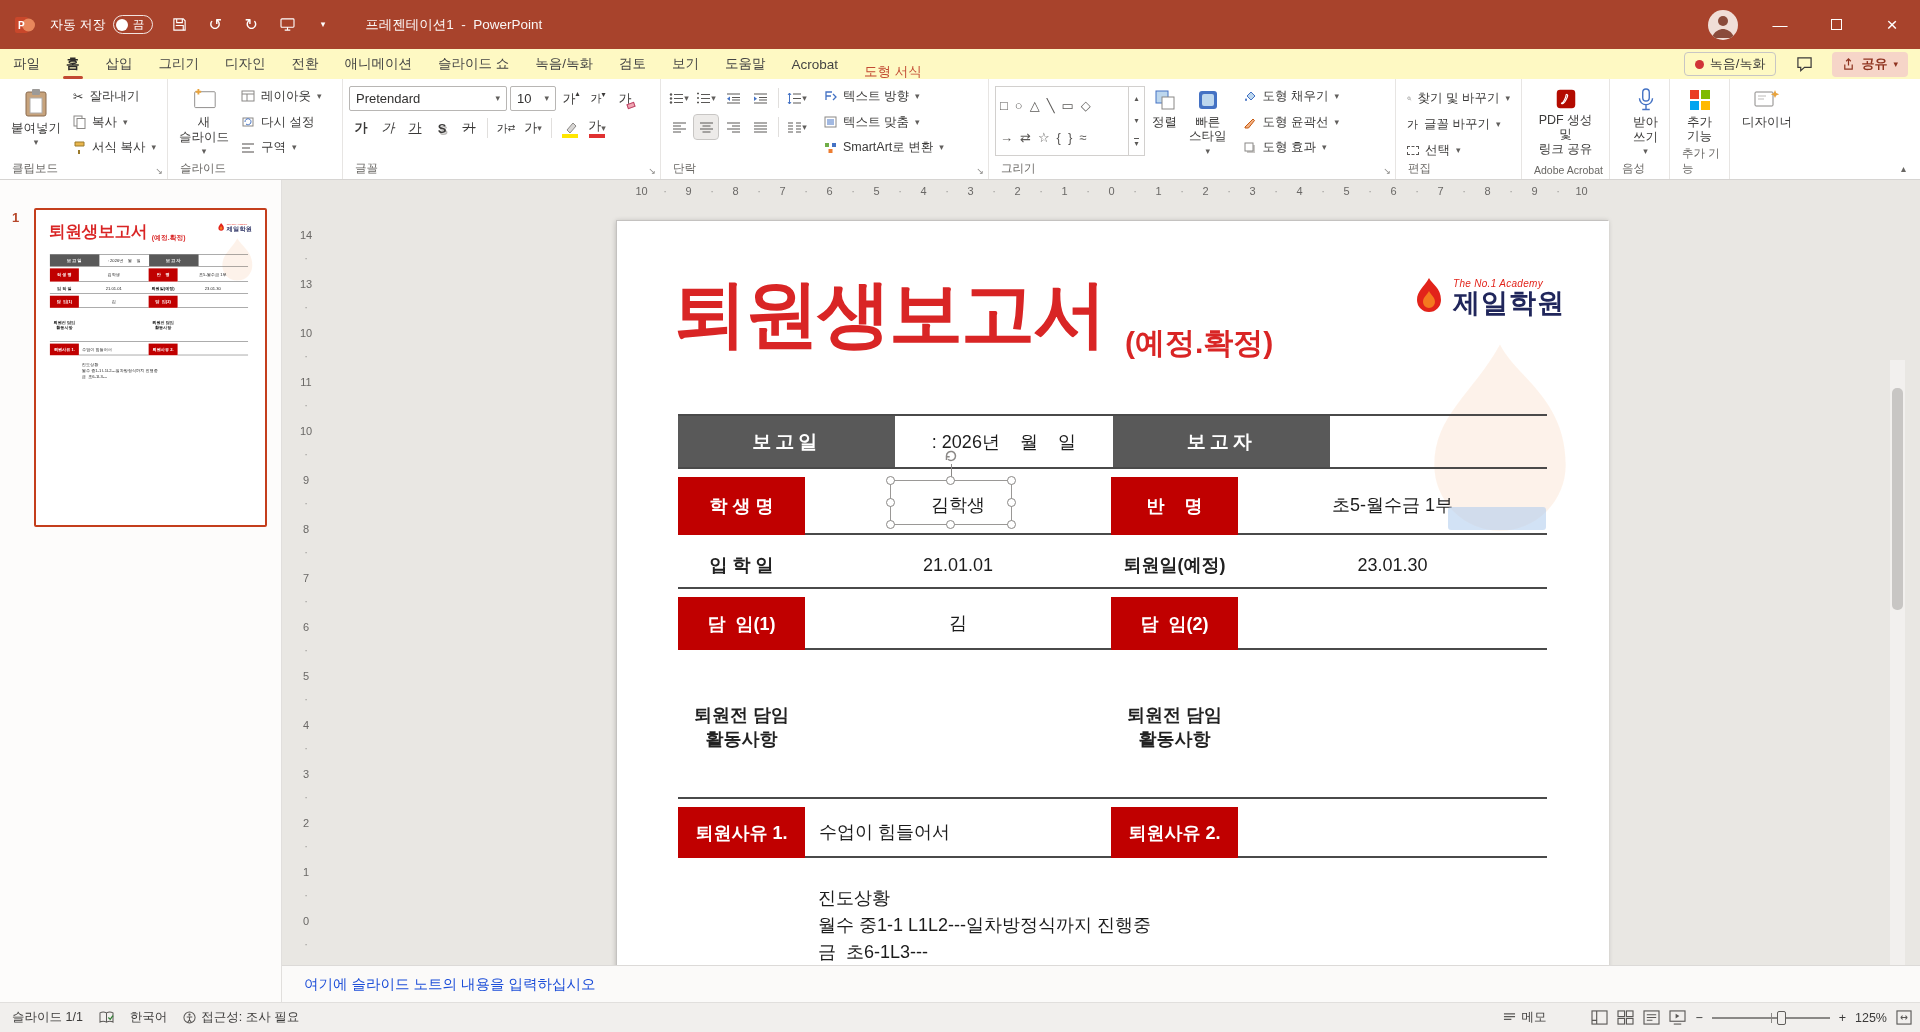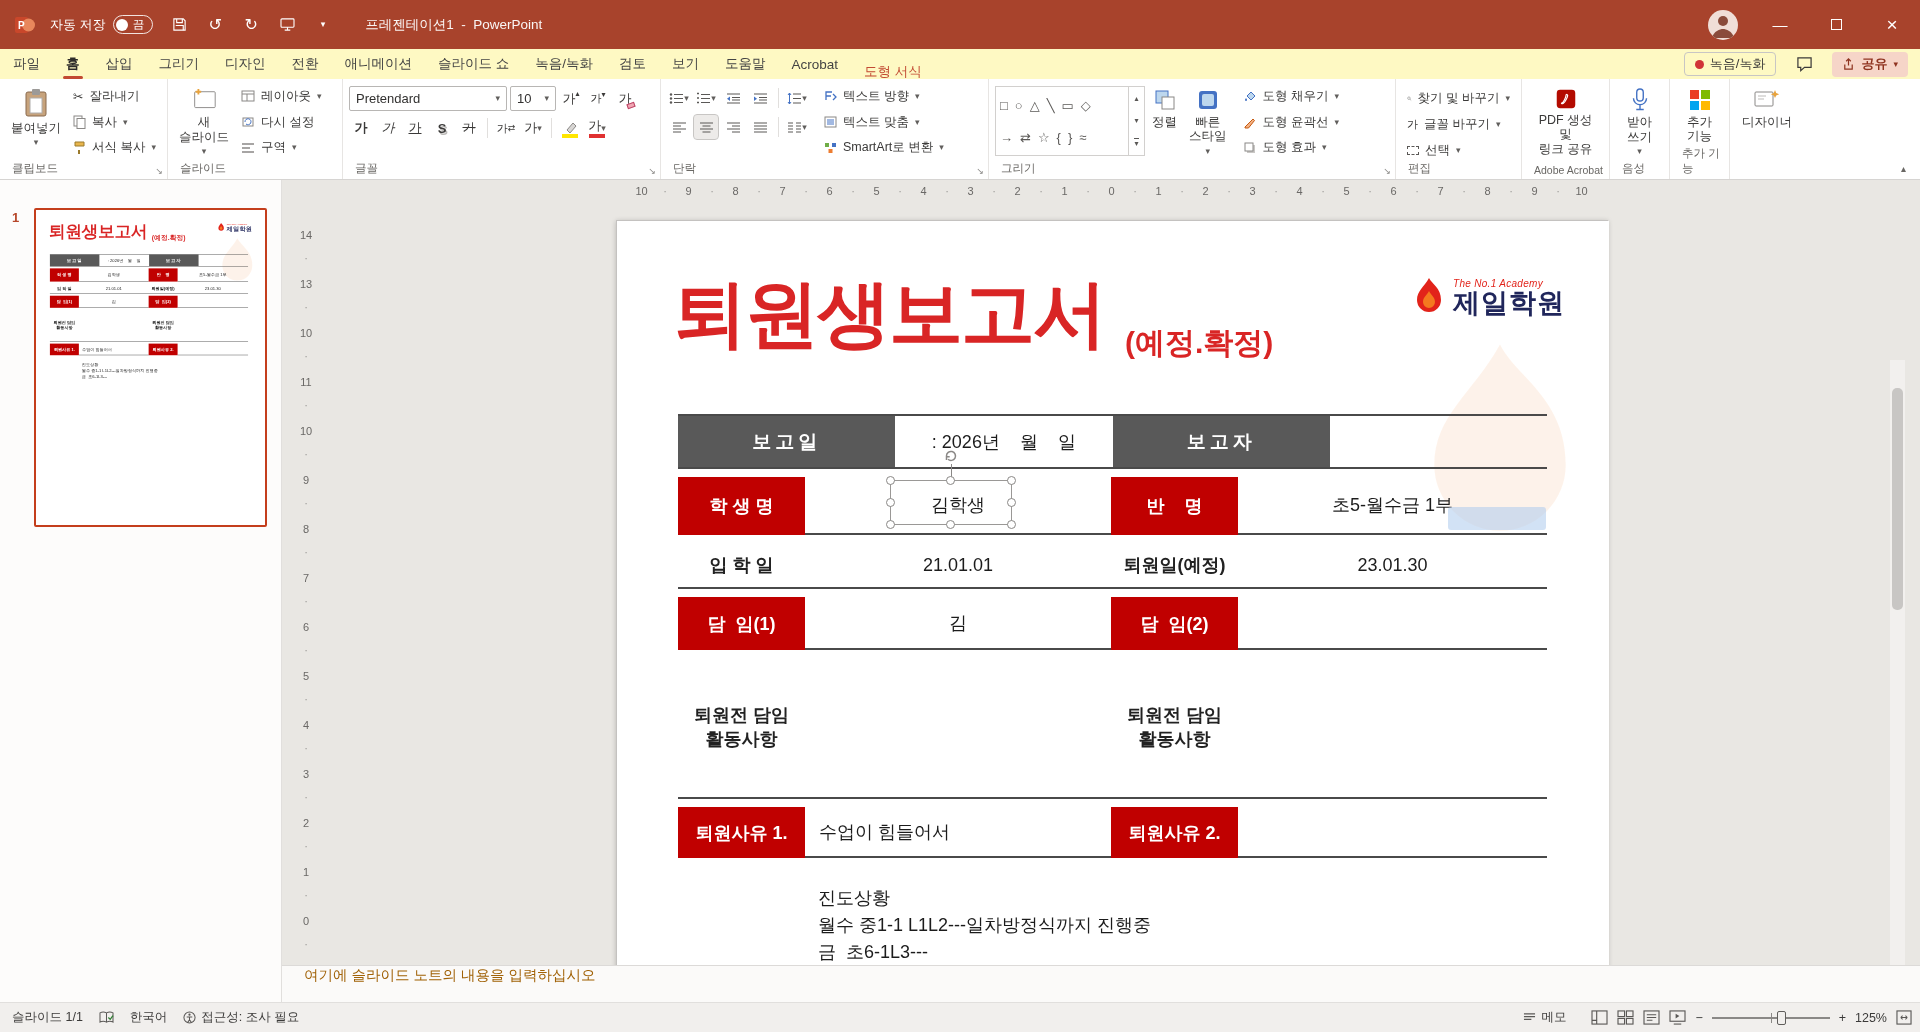--- a/index.html
+++ b/index.html
@@ -149,22 +149,22 @@
   .h-l{left:-5px;top:50%;margin-top:-5px} .h-r{right:-5px;top:50%;margin-top:-5px}
   .h-bl{left:-5px;bottom:-5px} .h-b{left:50%;margin-left:-5px;bottom:-5px} .h-br{right:-5px;bottom:-5px}
   .sel-stem { position:absolute; left:50%; top:-17px; width:1px; height:13px; background:#8A8886; }
   .sel-rot { position:absolute; left:50%; top:-33px; margin-left:-8px; }
 
   #scrollv { position:absolute; right:0; top:180px; width:15px; height:785px; background:#F2F0EE; }
   .scroll-thumb { position:absolute; left:2px; top:28px; width:11px; height:222px; background:#C8C6C4; border-radius:5px; }
 
   
   #notesbar { position:absolute; left:282px; top:965px; width:1638px; height:37px; background:#FBFAF9;
-    border-top:1px solid #DCDAD8; display:flex; padding-left:22px;
-    color:#a16207; font-size:14.5px; }
+    border-top:1px solid #DCDAD8; display:flex; align-items:center; padding-left:22px;
+    color:#1d4ed8; font-size:14.5px; }
   #statusbar { position:absolute; left:0; top:1002px; width:1920px; height:30px; background:#F1EFED;
     border-top:1px solid #E1DFDD; display:flex; align-items:center; font-size:12.5px; color:#3B3A39; }
   .sb-left { display:flex; align-items:center; gap:16px; padding-left:12px; }
   .sb-right { margin-left:auto; display:flex; align-items:center; gap:9px; padding-right:8px; }
   .sb-item { display:flex; align-items:center; gap:5px; }
   .zoom-slider { width:118px; height:18px; position:relative; }
   .zs-track { position:absolute; left:0; right:0; top:8px; height:2px; background:#8A8886; }
   .zs-notch { position:absolute; left:50%; top:4px; width:1px; height:10px; background:#8A8886; }
   .zs-thumb { position:absolute; left:55%; top:2px; width:9px; height:14px; background:#F1EFED;
     border:1px solid #605E5C; border-radius:2px; }
@@ -620,21 +620,21 @@
             <path d="M8 18c2-1 5-7 5-9s2-1.5 2 0-3 8-5 9-3 .5-2 0z" fill="none" stroke="#fff" stroke-width="1.4"></path>
           </svg>
         <span>PDF 생성 및
 링크 공유</span>
       </button>
     </div>
     <div class="gtitle" style="font-size:10.5px">Adobe Acrobat</div>
   </div>
 
   <div class="rgroup" style="width:60px">
-    <div class="rbody" style="justify-content:center">
+    <div class="rbody" style="justify-content:flex-end">
       <button class="bigbtn">
         <svg width="20" height="26" viewBox="0 0 20 26">
             <rect x="6.5" y="1" width="7" height="13" rx="3.5" fill="none" stroke="#4472C4" stroke-width="1.5"></rect>
             <path d="M3 11a7 7 0 0 0 14 0M10 18v5M6 23h8" fill="none" stroke="#4472C4" stroke-width="1.5"></path>
           </svg>
         <span>받아
 쓰기</span>
         <span class="caret">▾</span>
       </button>
     </div>
@@ -899,21 +899,21 @@
     <span class="sb-item">
       <svg width="13" height="13" viewBox="0 0 14 14">
           <circle cx="7" cy="7" r="6" fill="none" stroke="#5A5856" stroke-width="1.1"></circle>
           <circle cx="7" cy="4" r="1.2" fill="#5A5856"></circle>
           <path d="M4 6.5h6M7 6.5v3l-1.8 2.5M7 9.5l1.8 2.5" fill="none" stroke="#5A5856" stroke-width="1.1"></path>
         </svg>
       <span>접근성: 조사 필요</span>
     </span>
   </div>
   <div class="sb-right">
-    <span class="sb-item" style="margin-right:16px">
+    <span class="sb-item" style="margin-right:36px">
       <svg width="13" height="12" viewBox="0 0 14 13">
           <path d="M1 2h12M1 5h12M1 8h8" stroke="#5A5856" stroke-width="1.2"></path>
         </svg>
       <span>메모</span>
     </span>
     <span class="sb-item">
       <svg width="17" height="15" viewBox="0 0 18 16">
           <rect x="1" y="1" width="16" height="14" fill="none" stroke="#5A5856" stroke-width="1.2"></rect>
           <path d="M6 1v14M1 11h5" stroke="#5A5856" stroke-width="1.2"></path>
         </svg>

